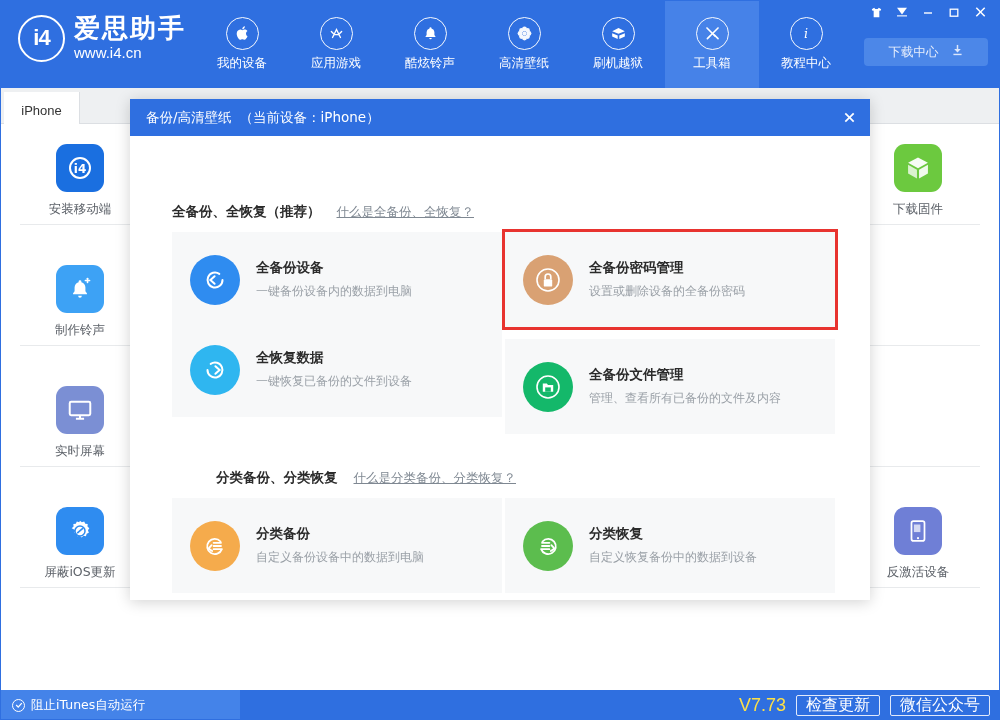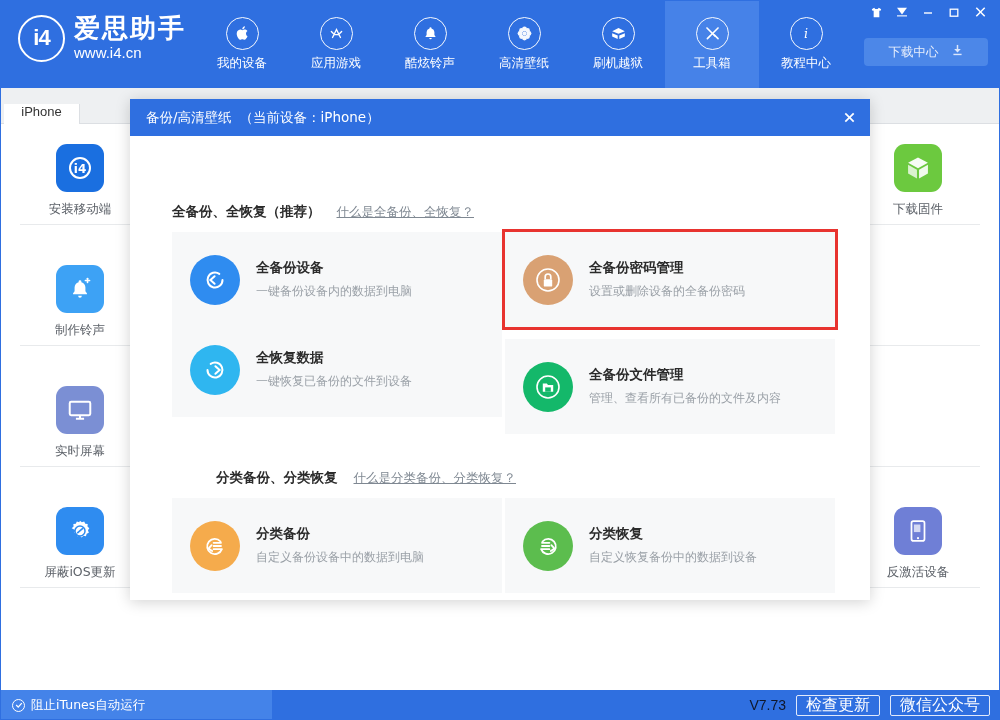--- a/index.html
+++ b/index.html
@@ -96,25 +96,25 @@
   }
 
   
   .tabstrip {
     position: absolute; left: 0; top: 88px;
     width: 1000px; height: 36px;
     background: #eef0f2;
     border-bottom: 1px solid #dcdfe3;
   }
   .tab {
-    position: absolute; left: 4px; top: 16px;
+    position: absolute; left: 4px; top: 4px;
     width: 76px; height: 36px;
     background: #ffffff;
     border-right: 1px solid #dcdfe3;
-    display: flex; justify-content: center;
+    display: flex; align-items: center; justify-content: center;
     font-size: 13px; color: #333;
     font-family: "Liberation Sans", sans-serif;
     cursor: pointer;
   }
 
   
   .content {
     position: absolute; left: 0; top: 124px;
     width: 1000px; height: 566px;
     background: #ffffff;
@@ -222,41 +222,41 @@
   }
 
   
   .statusbar {
     position: absolute; left: 0; top: 690px;
     width: 1000px; height: 30px;
     background: #2f6fe0;
   }
   .status-left {
     position: absolute; left: 0; top: 0;
-    width: 272px; height: 30px;
+    width: 240px; height: 30px;
     background: #4483e9;
     display: flex; align-items: center;
     padding-left: 12px; gap: 6px;
     color: #ffffff; font-size: 12.5px;
     font-family: "DejaVu Sans", sans-serif;
     cursor: pointer;
   }
   .status-check {
     width: 13px; height: 13px; border-radius: 50%;
     border: 1.4px solid #ffffff;
     display: flex; align-items: center; justify-content: center;
     flex: 0 0 auto;
   }
   .status-right {
     position: absolute; right: 10px; top: 0;
     height: 30px;
     display: flex; align-items: center; gap: 10px;
   }
   .ver {
-    color: #0f172a; font-size: 14px;
+    color: #fde047; font-size: 18px;
     font-family: "Liberation Sans", sans-serif;
   }
   .sbtn {
     border: 1px solid rgba(255,255,255,0.85);
     border-radius: 2px;
     height: 21px; padding: 0 9px;
     display: flex; align-items: center;
     color: #ffffff; font-size: 16px;
     font-family: Liberation Serif, serif;
     cursor: pointer;

